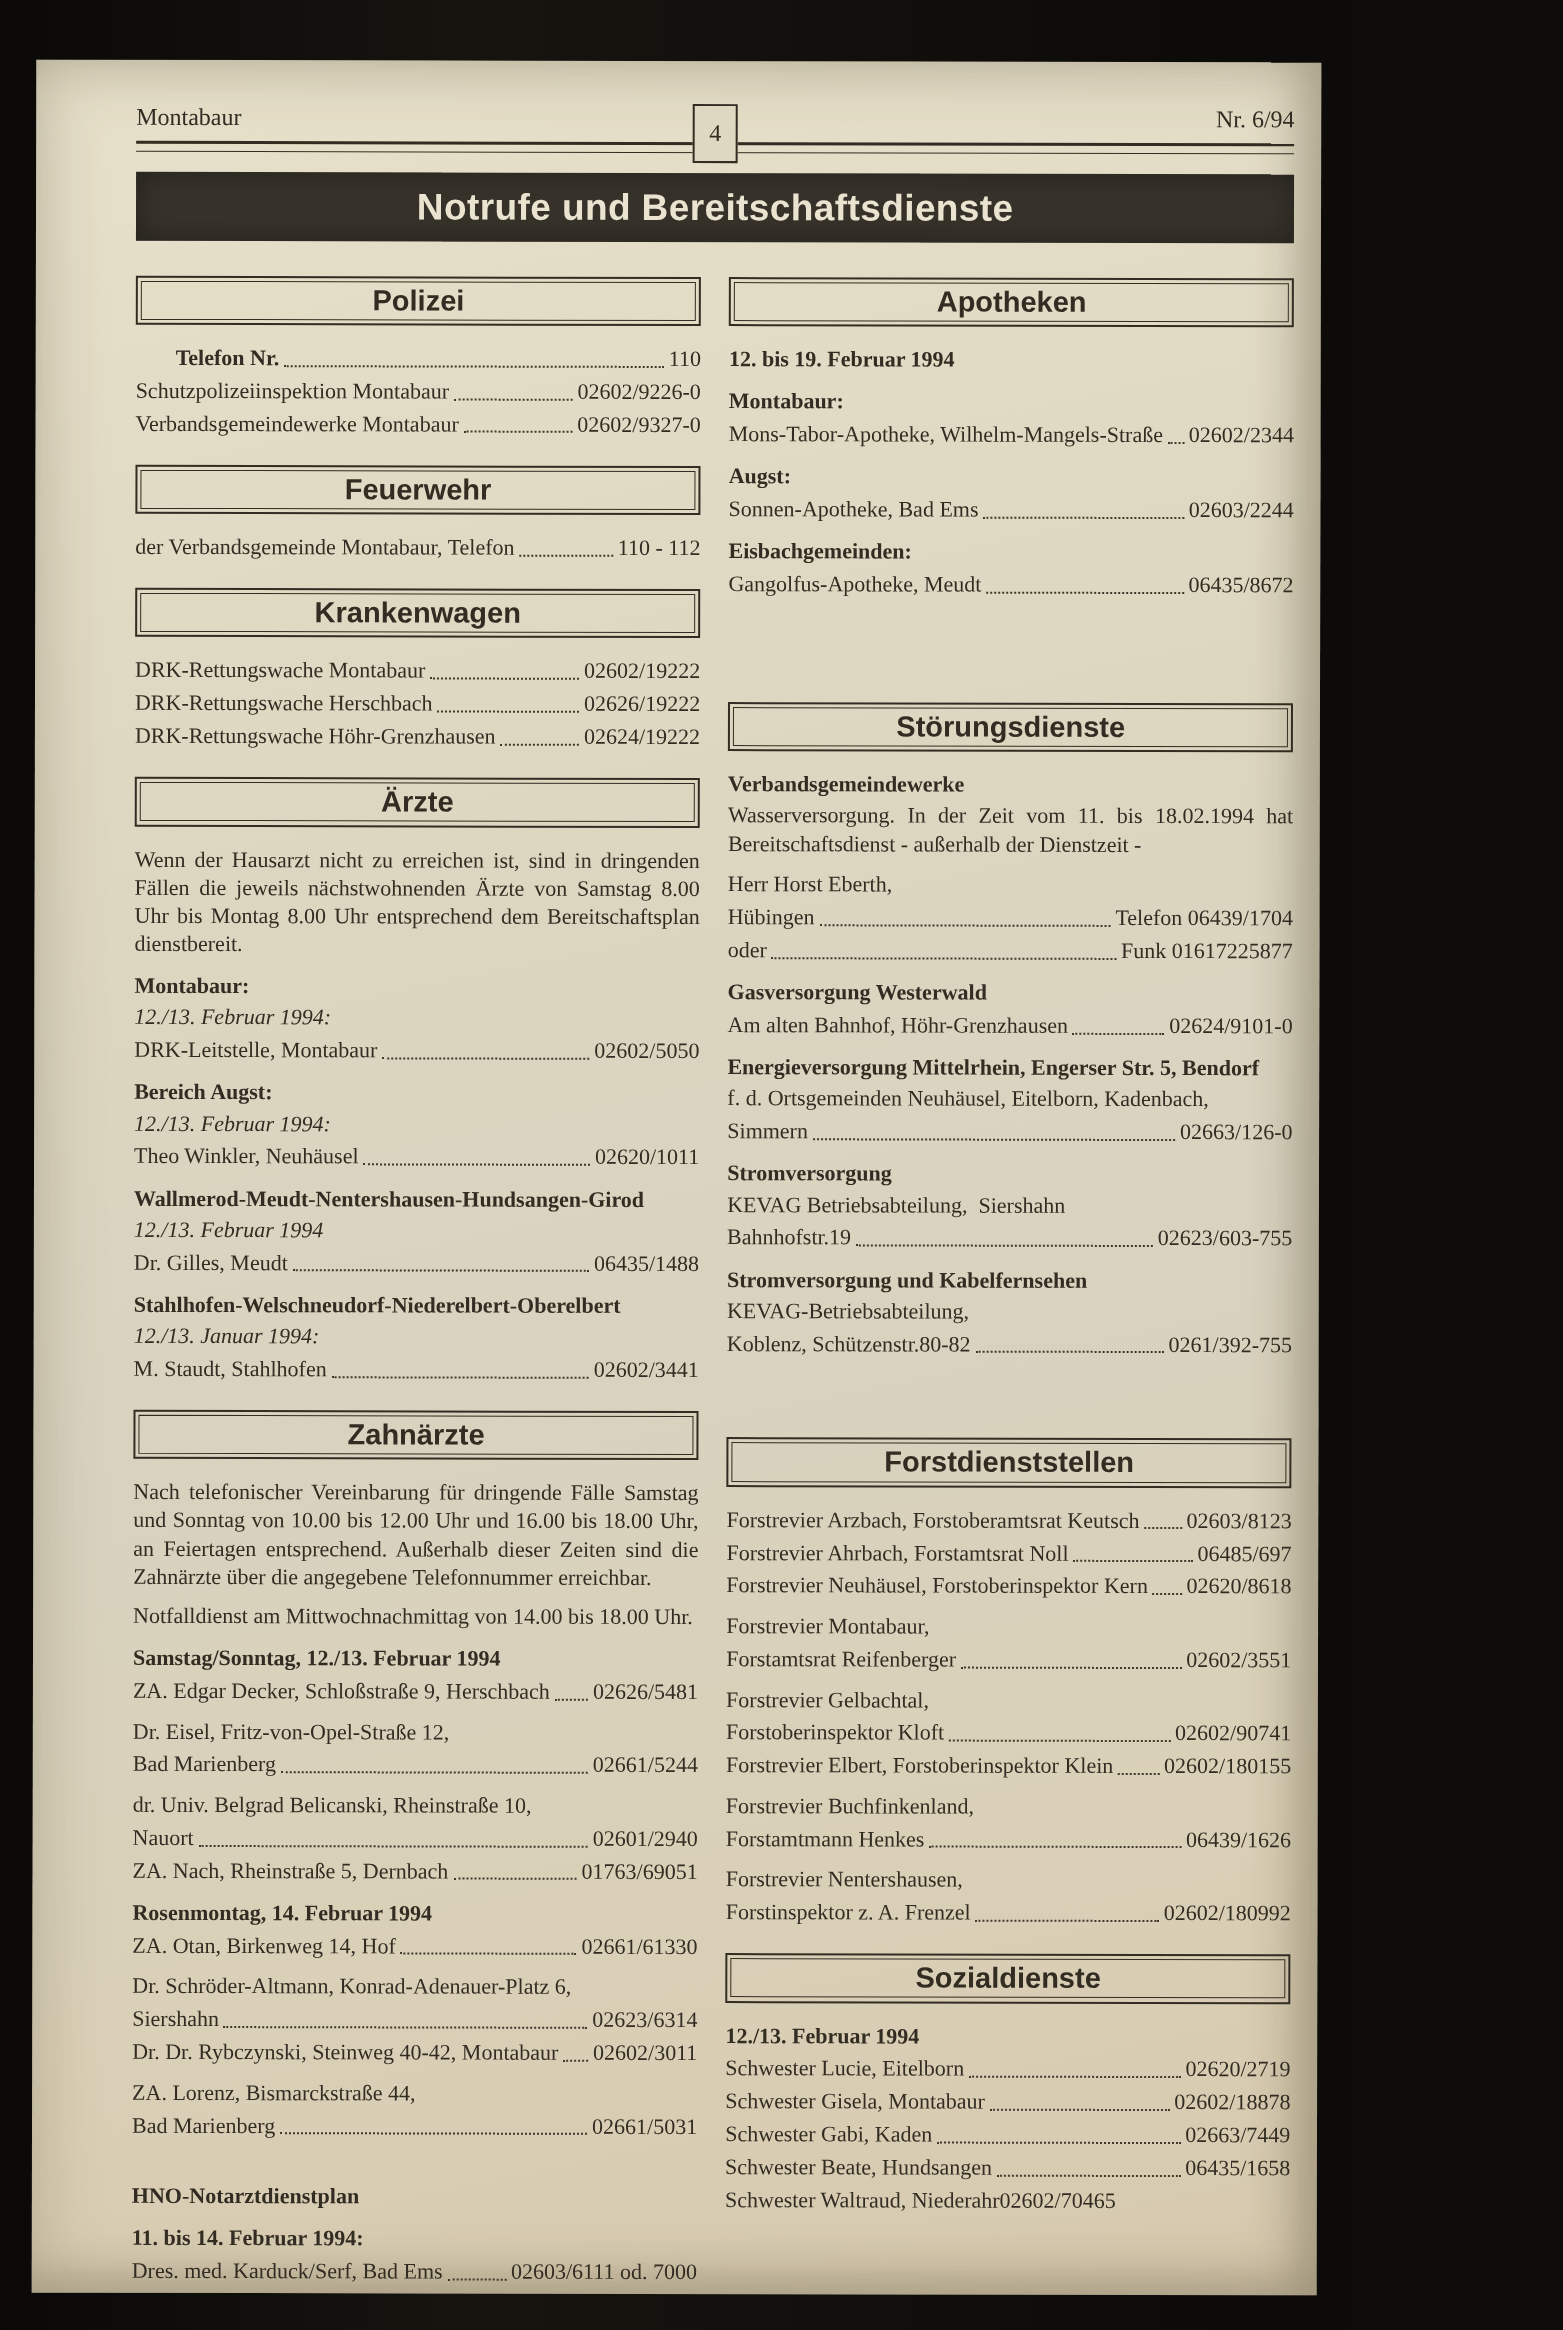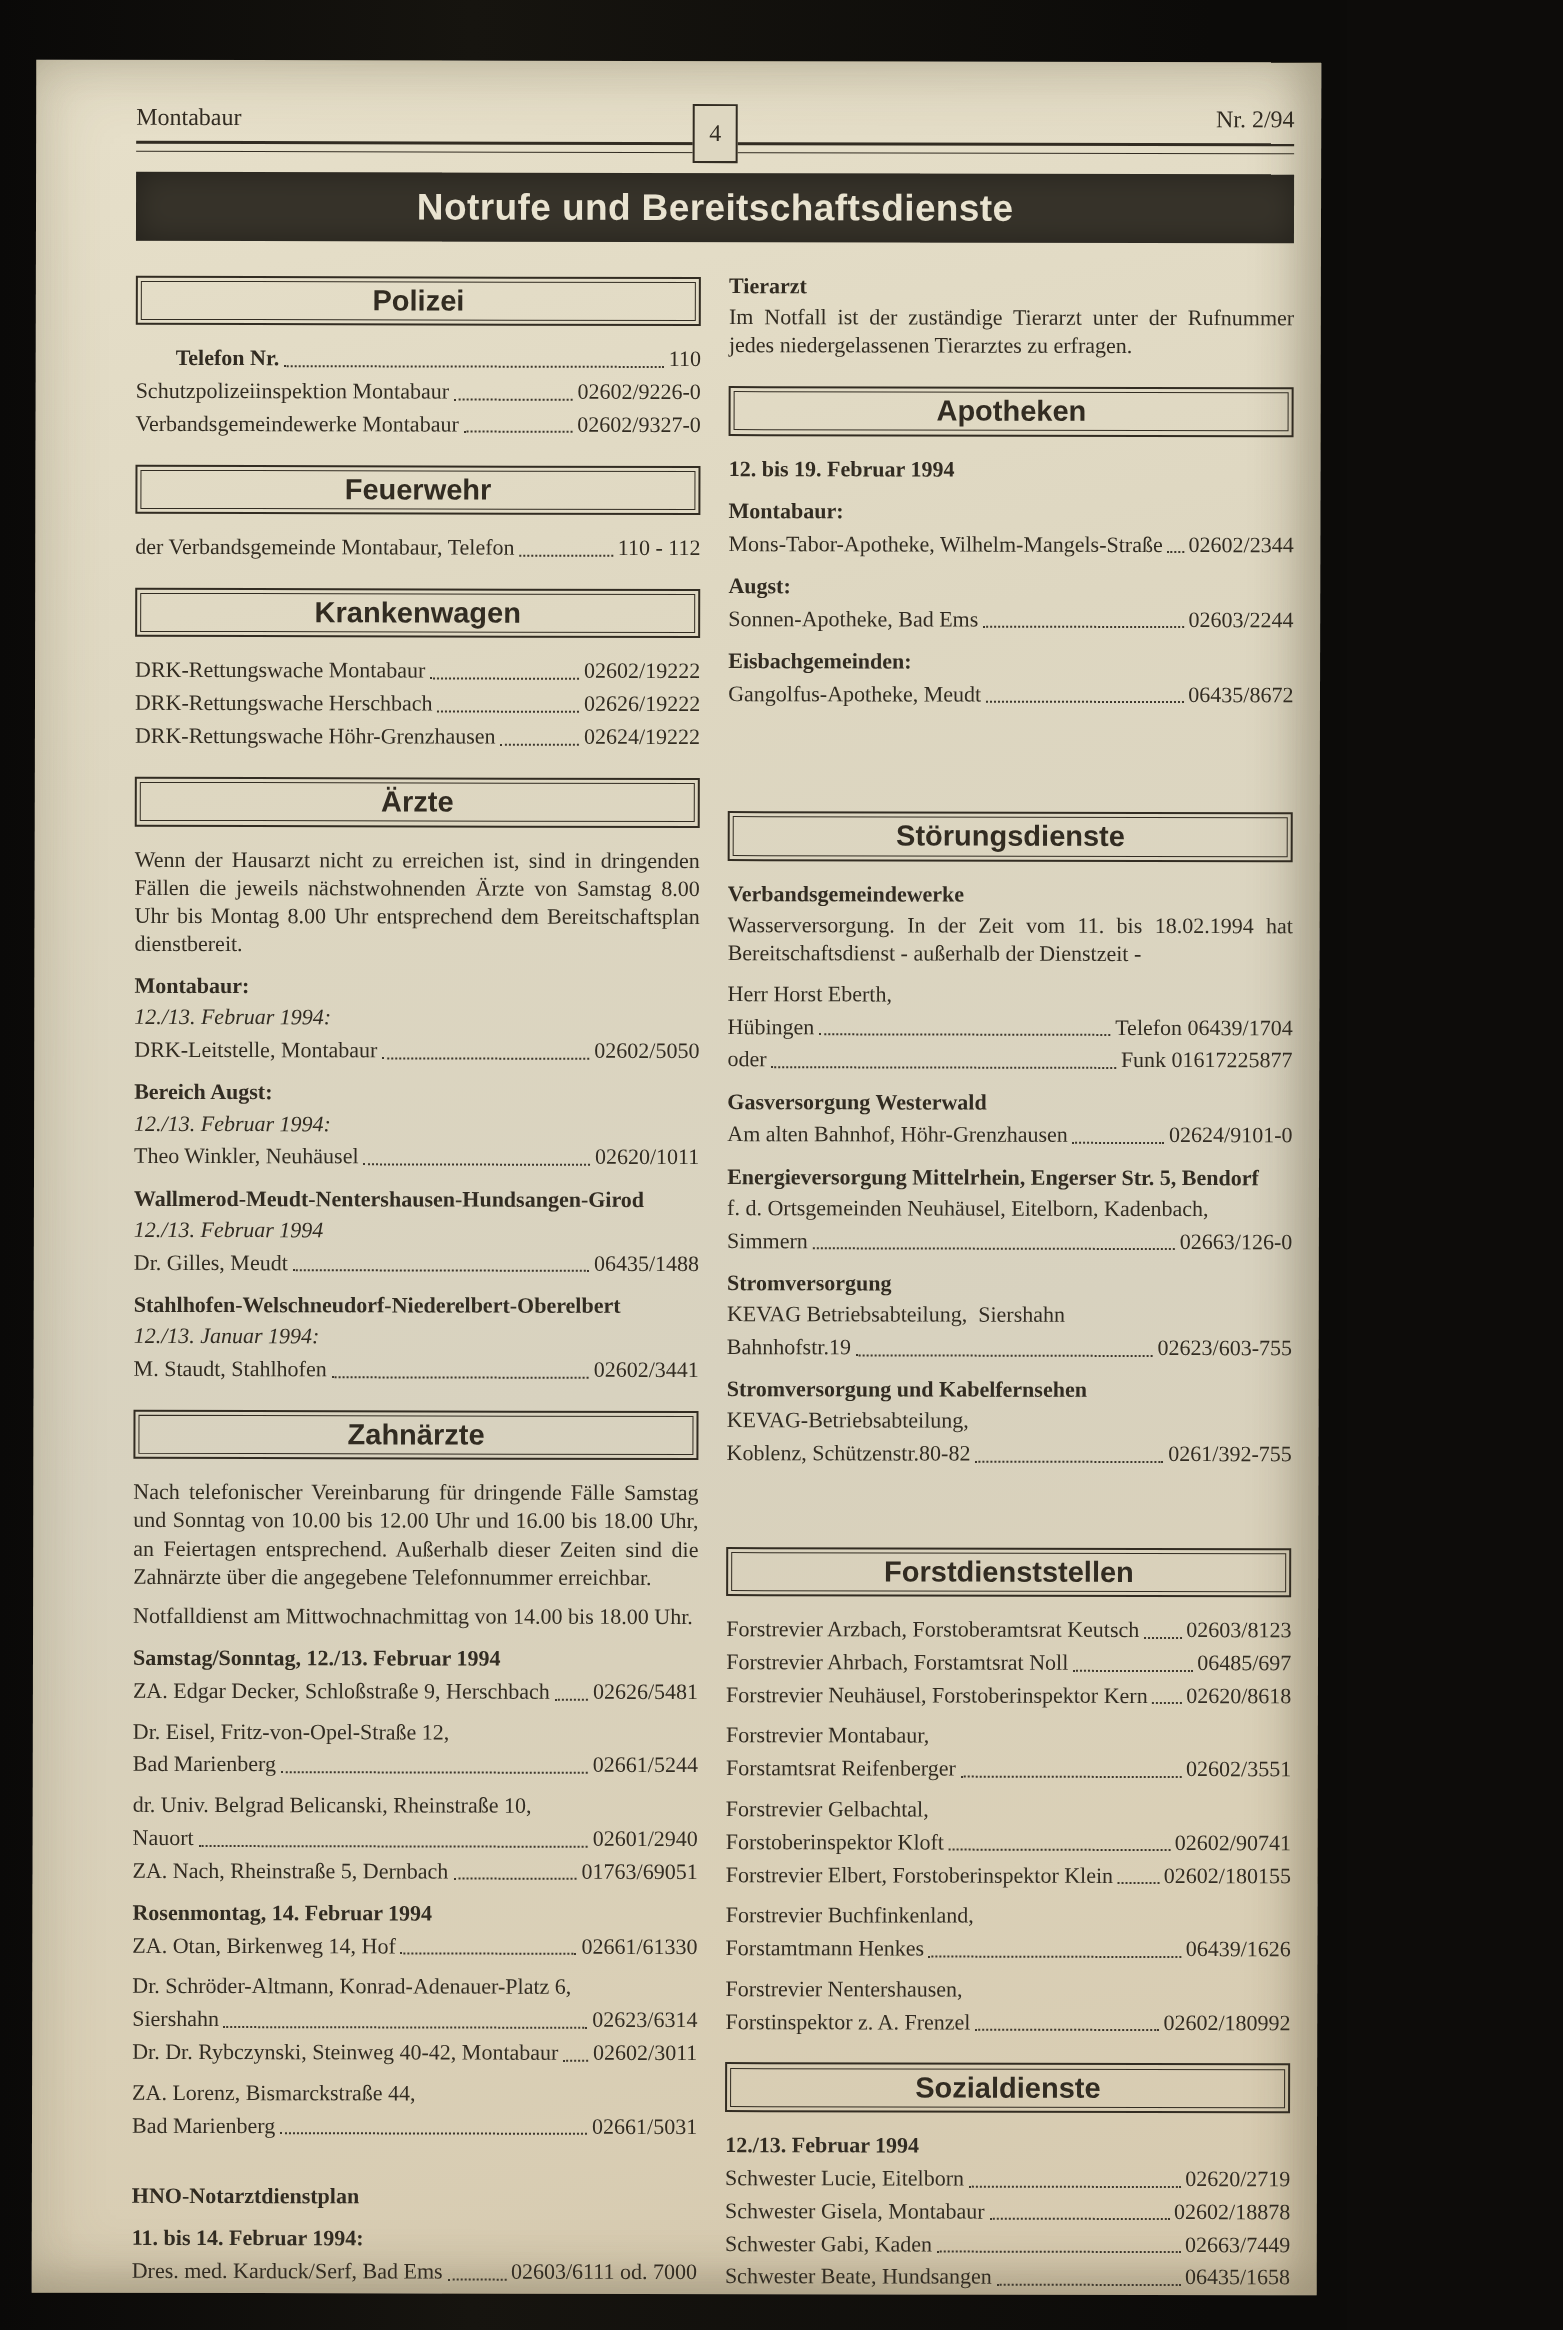--- a/index.html
+++ b/index.html
@@ -57,21 +57,21 @@
 </style>
 </head>
 <body>
 
 <div class="scan">
   <div class="page">
 
     <div class="page-header">
       <div class="header-row">
         <span>Montabaur</span>
-        <span>Nr. 2/94</span>
+        <span>Nr. 6/94</span>
       </div>
       <div class="header-rule">
         <div class="page-number-box">
           <span>4</span>
         </div>
       </div>
     </div>
 
     <div class="banner">
       <span>Notrufe und Bereitschaftsdienste</span>
@@ -222,24 +222,20 @@
               <span class="label">Dres. med. Karduck/Serf, Bad Ems</span>
               <span class="dots"></span>
               <span class="num">02603/6111 od. 7000</span>
             </div>
             <div style="height: 7.8px;"></div>
             <div class="bold-line">Augenärztlicher Notfalldienst</div>
           </section>
         </div>
       <div class="col">
           <section class="sec">
-            <div class="bold-line">Tierarzt</div>
-            <div class="para">Im Notfall ist der zuständige Tierarzt unter der Rufnummer jedes niedergelassenen Tierarztes zu erfragen.</div>
-          </section>
-          <section class="sec">
             <div class="section-box">
               <span class="section-title">Apotheken</span>
             </div>
             <div class="bold-line">12. bis 19. Februar 1994</div>
             <div class="bold-line">Montabaur:</div>
             <div class="row">
               <span class="label">Mons-Tabor-Apotheke, Wilhelm-Mangels-Straße</span>
               <span class="dots"></span>
               <span class="num">02602/2344</span>
             </div>

